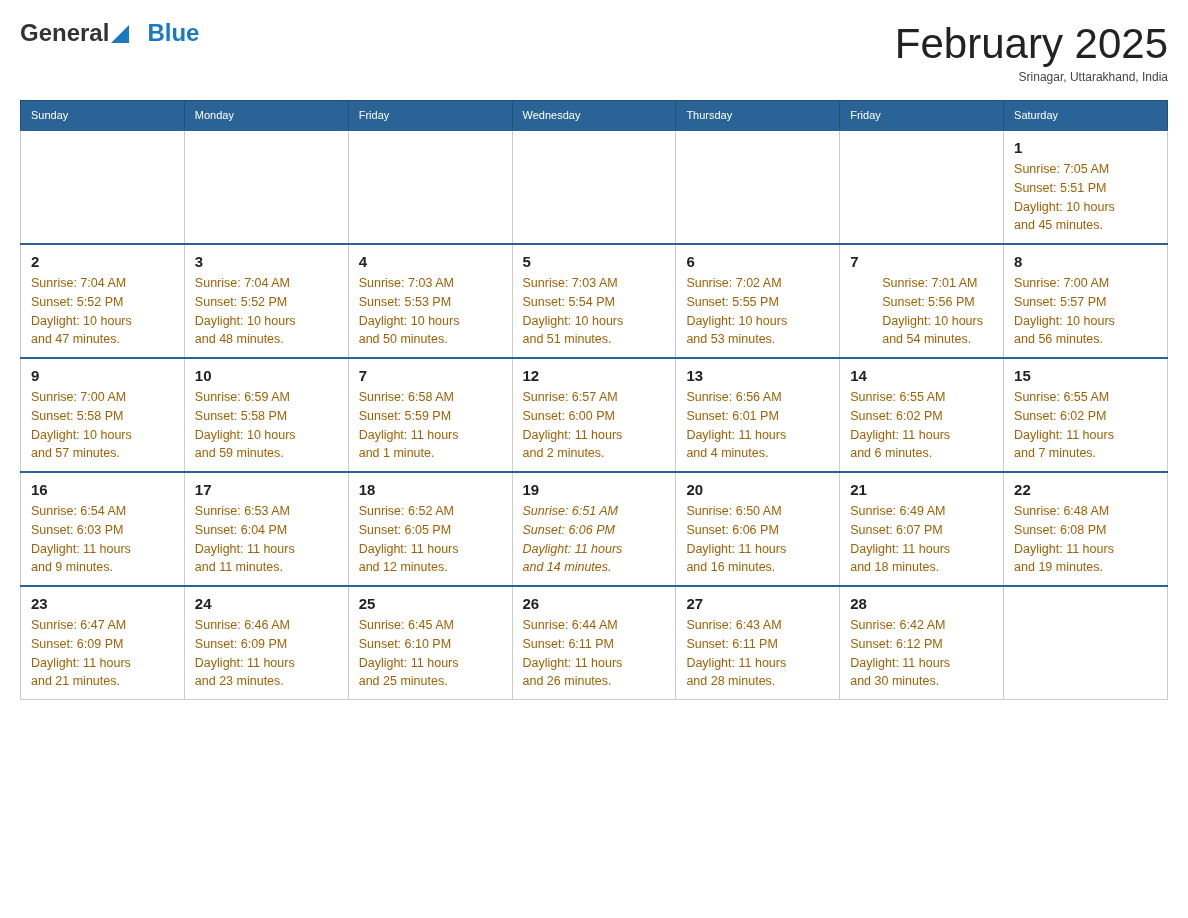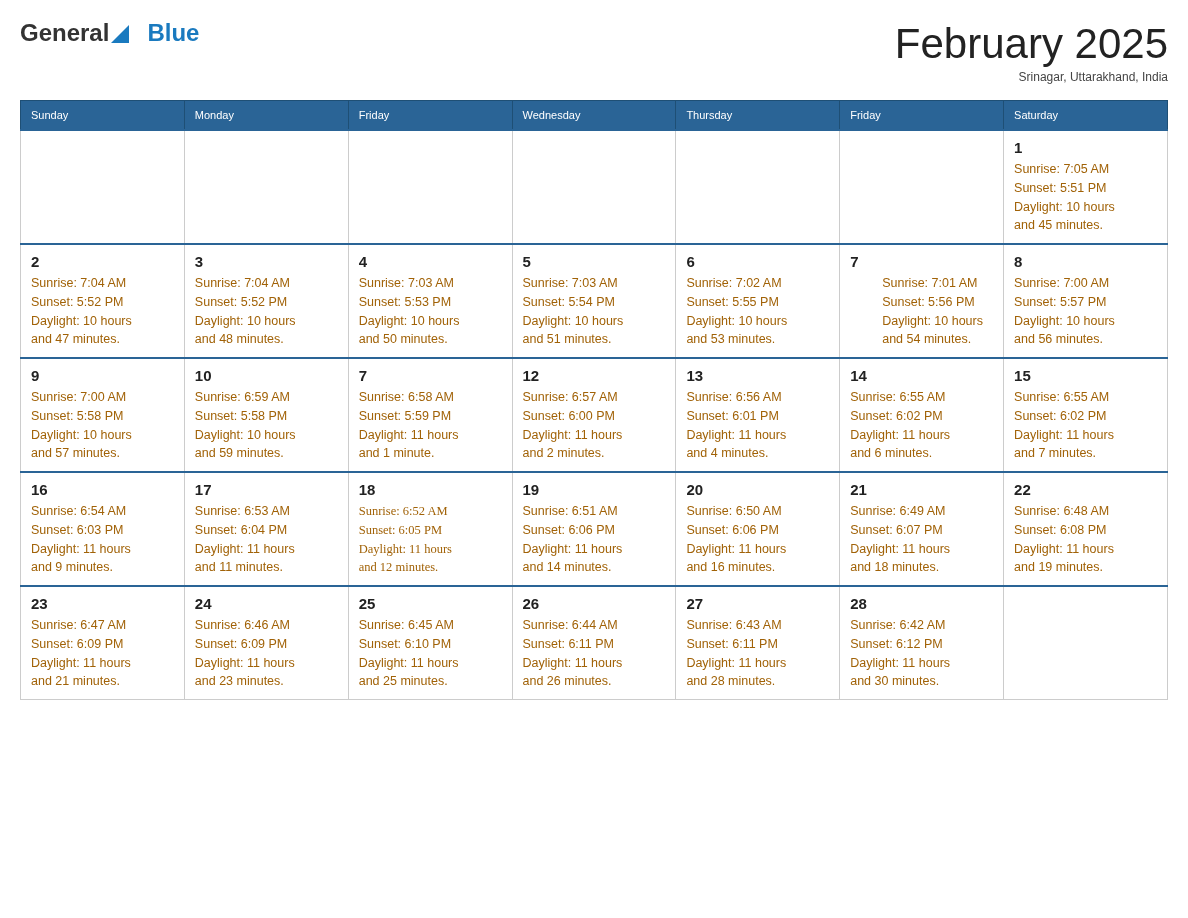--- a/index.html
+++ b/index.html
@@ -246,28 +246,28 @@
         </td>
         <td>
           <span class="day-number">17</span>
           <div class="day-info" style="white-space: pre-line;">Sunrise: 6:53 AM
 Sunset: 6:04 PM
 Daylight: 11 hours
 and 11 minutes.</div>
         </td>
         <td>
           <span class="day-number">18</span>
-          <div class="day-info" style="white-space: pre-line; font-family: Liberation Serif, serif;">Sunrise: 6:52 AM
+          <div class="day-info" style="white-space: pre-line;">Sunrise: 6:52 AM
 Sunset: 6:05 PM
 Daylight: 11 hours
 and 12 minutes.</div>
         </td>
         <td>
           <span class="day-number">19</span>
-          <div class="day-info" style="white-space: pre-line;">Sunrise: 6:51 AM
+          <div class="day-info" style="white-space: pre-line; font-style: italic;">Sunrise: 6:51 AM
 Sunset: 6:06 PM
 Daylight: 11 hours
 and 14 minutes.</div>
         </td>
         <td>
           <span class="day-number">20</span>
           <div class="day-info" style="white-space: pre-line;">Sunrise: 6:50 AM
 Sunset: 6:06 PM
 Daylight: 11 hours
 and 16 minutes.</div>

